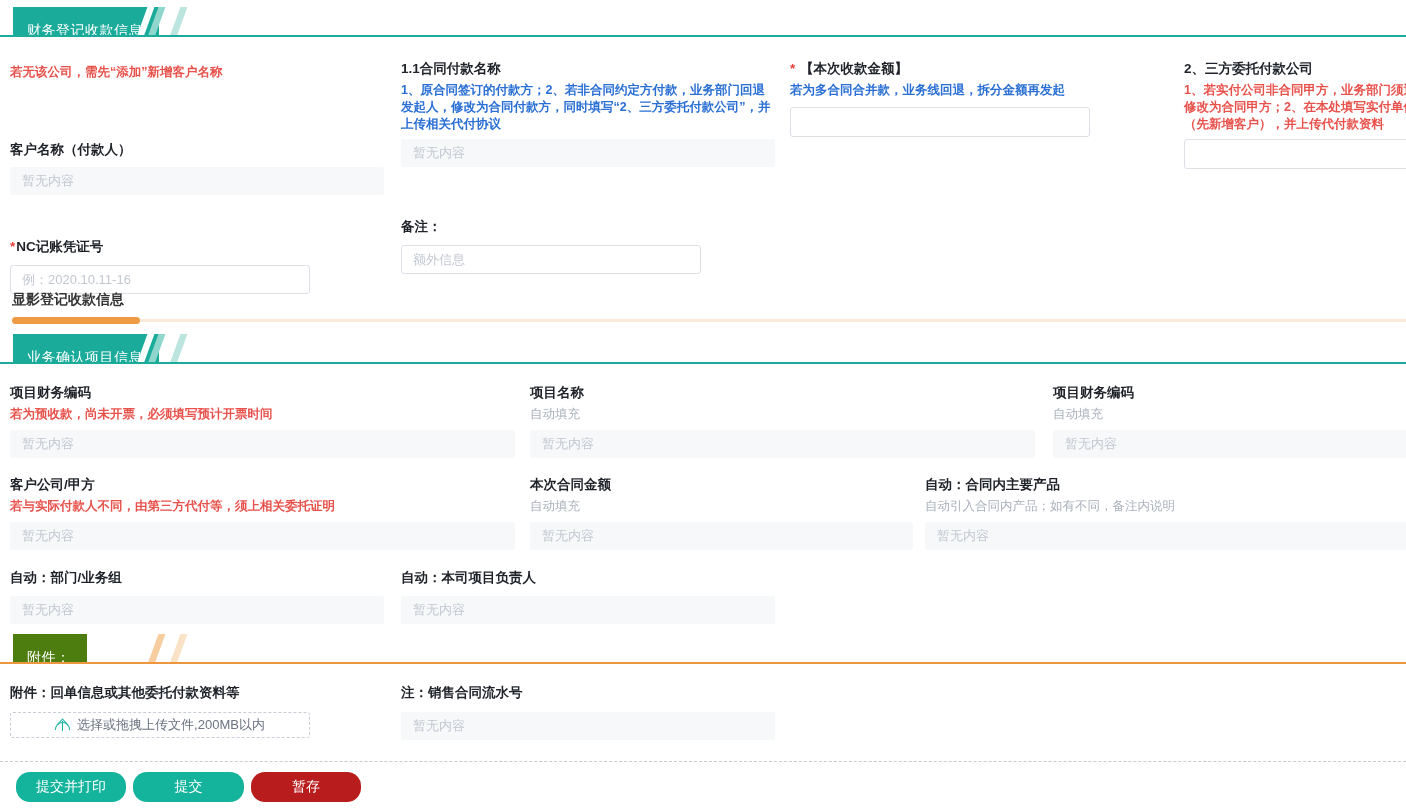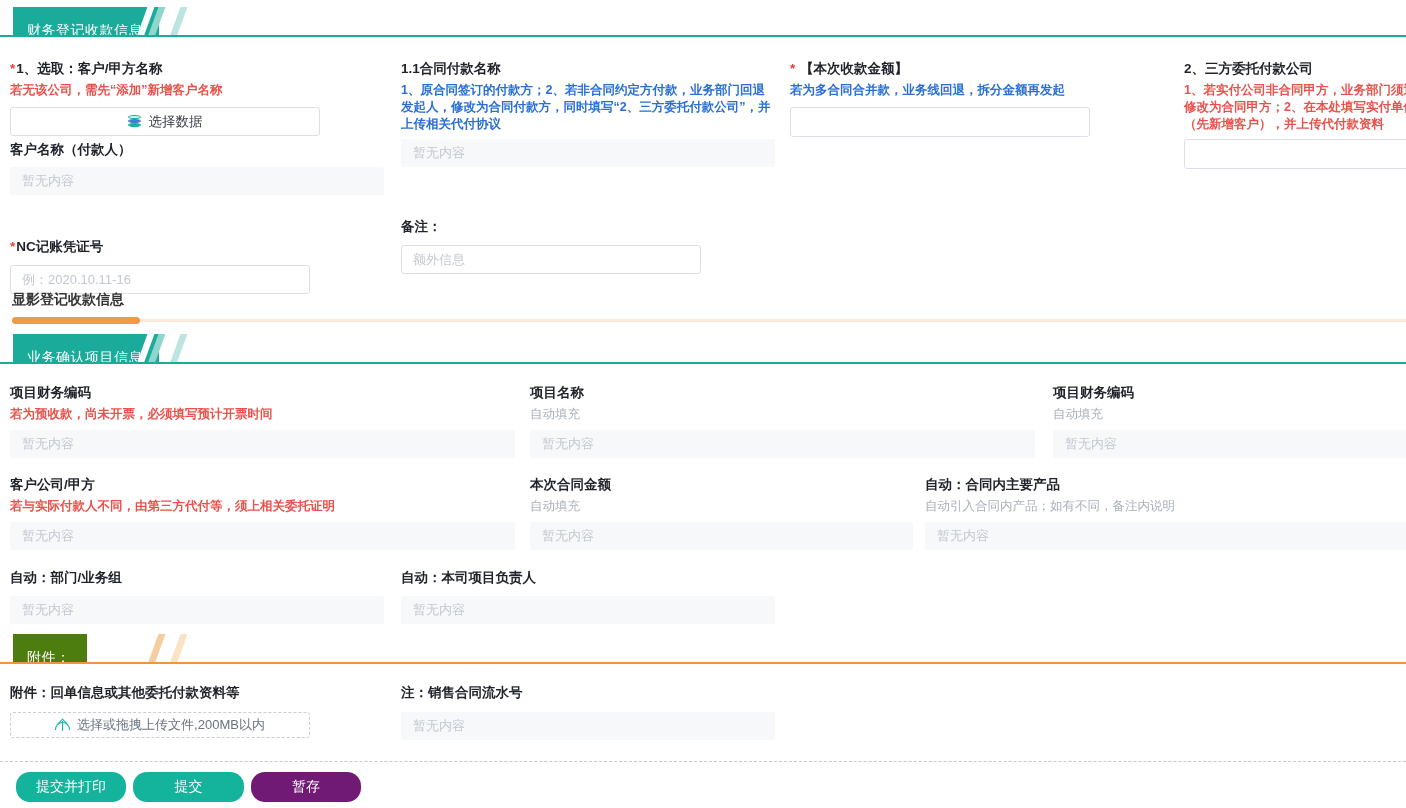--- a/index.html
+++ b/index.html
@@ -120,49 +120,40 @@
     position: absolute; left: 0; top: 761px; width: 1406px; height: 0;
     border-top: 1px dashed #c6cbd2;
   }
   .btn {
     position: absolute; height: 30px; border: none; border-radius: 14px;
     color: #ffffff; font-size: 14px; cursor: pointer;
     font-family: "Liberation Sans", "DejaVu Sans", sans-serif;
     display: flex; align-items: center; justify-content: center;
   }
   .btn.teal-btn { background: #13b39c; }
-  .btn.blue-btn { background: #701a75; }
+  .btn.blue-btn { background: #b91c1c; }
 </style>
 </head>
 <body>
 
 <div class="page">
 
   <div class="sec-head teal" style="top:7px;">
     <div class="bar">财务登记收款信息</div>
     <div class="stripes" style="left:140px;">
       <i></i>
         <i></i>
         <i></i>
         <i></i>
     </div>
     <div class="baseline"></div>
   </div>
 
   <div class="fld" style="left:10px; top:60px; width:310px;">
-    <div class="lbl"><span class="star">*</span><span>1、选取：客户/甲方名称</span></div>
     <div class="hint red" style="margin-top:4px;">若无该公司，需先“添加”新增客户名称</div>
-    <div class="btn-select" style="margin-top:8px; height:29px;">
-      <span class="db-icon">
-          <i></i>
-          <i></i>
-          <i></i>
-        </span>
-      <span>选择数据</span>
-    </div>
   </div>
 
   <div class="fld" style="left:10px; top:141px; width:374px;">
     <div class="lbl">客户名称（付款人）</div>
     <div class="ro" style="margin-top:8px; height:28px;">暂无内容</div>
   </div>
 
   <div class="fld" style="left:10px; top:218px; width:300px;margin-top:20px;">
     <div class="lbl"><span class="star">*</span><span>NC记账凭证号</span></div>
     <div class="inp" style="margin-top:9px; height:29px;">例：2020.10.11-16</div>

